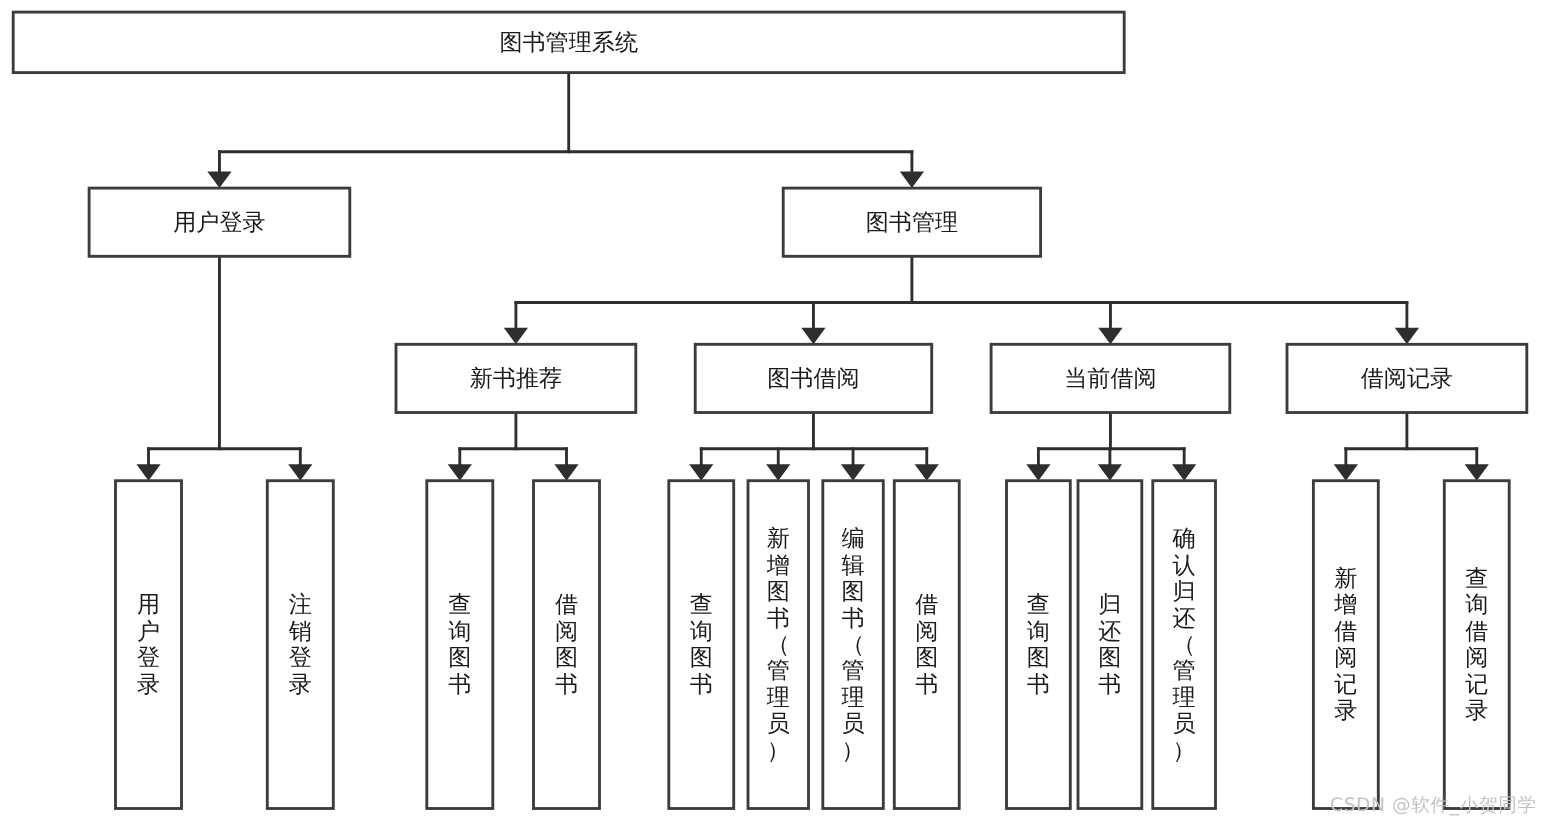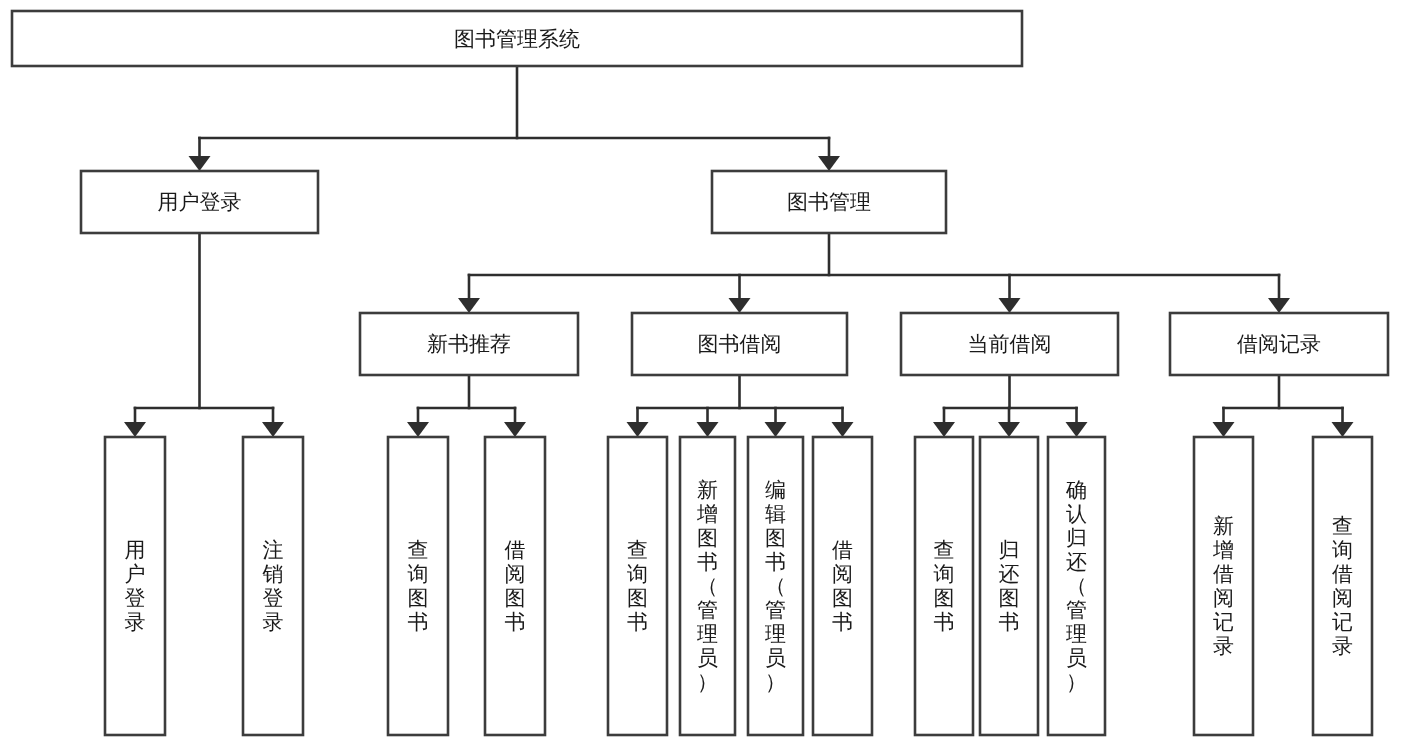--- a/index.html
+++ b/index.html
@@ -201,13 +201,14 @@
         <g>
           <rect x="1194" y="437" width="59" height="298" class="node-box"></rect>
           <text x="1223.5" class="node-label-v"><tspan x="1223.5" y="532.72">新</tspan><tspan x="1223.5" y="556.72">增</tspan><tspan x="1223.5" y="580.72">借</tspan><tspan x="1223.5" y="604.72">阅</tspan><tspan x="1223.5" y="628.72">记</tspan><tspan x="1223.5" y="652.72">录</tspan></text>
         </g>
         <g>
           <rect x="1313" y="437" width="59" height="298" class="node-box"></rect>
           <text x="1342.5" class="node-label-v"><tspan x="1342.5" y="532.72">查</tspan><tspan x="1342.5" y="556.72">询</tspan><tspan x="1342.5" y="580.72">借</tspan><tspan x="1342.5" y="604.72">阅</tspan><tspan x="1342.5" y="628.72">记</tspan><tspan x="1342.5" y="652.72">录</tspan></text>
         </g>
       </g>
   </svg>
+  <div class="watermark">CSDN @软件_小贺同学</div>
 </div>
 
 </body></html>

